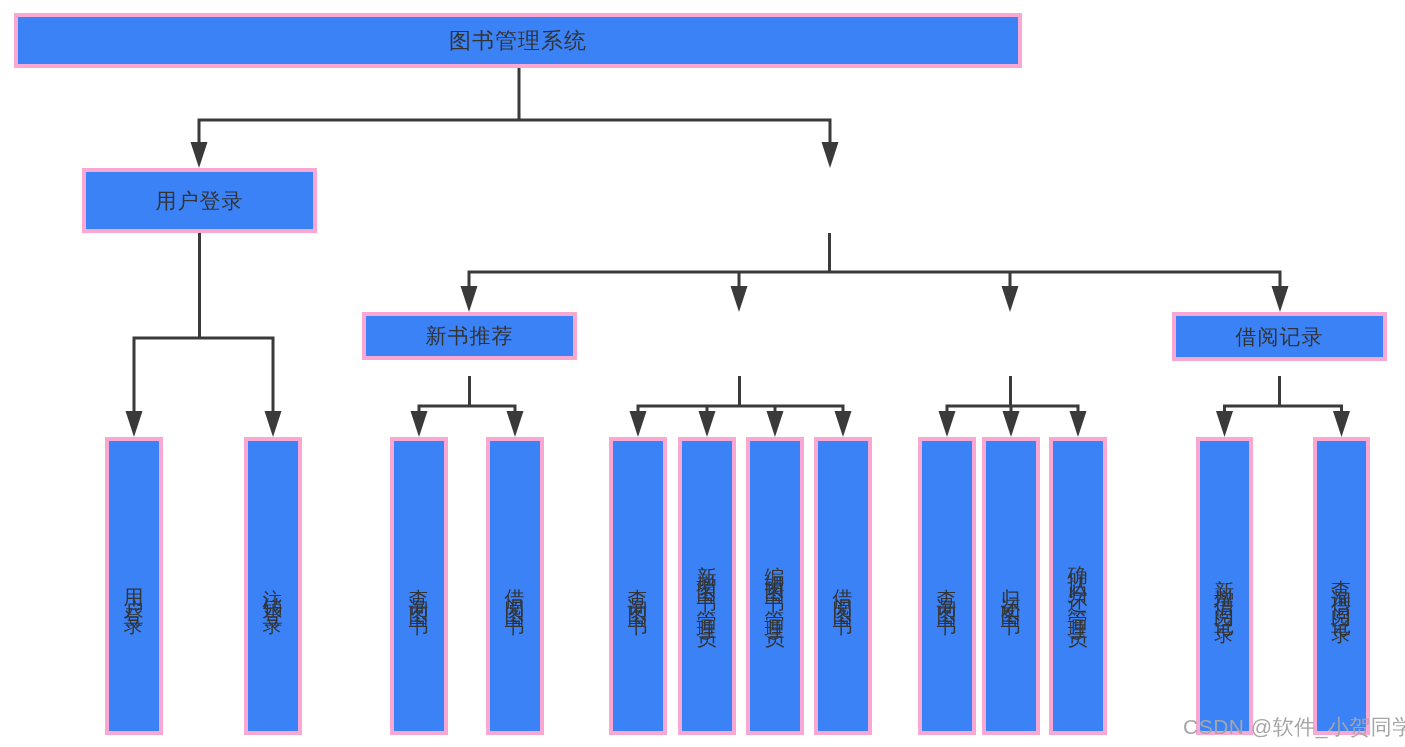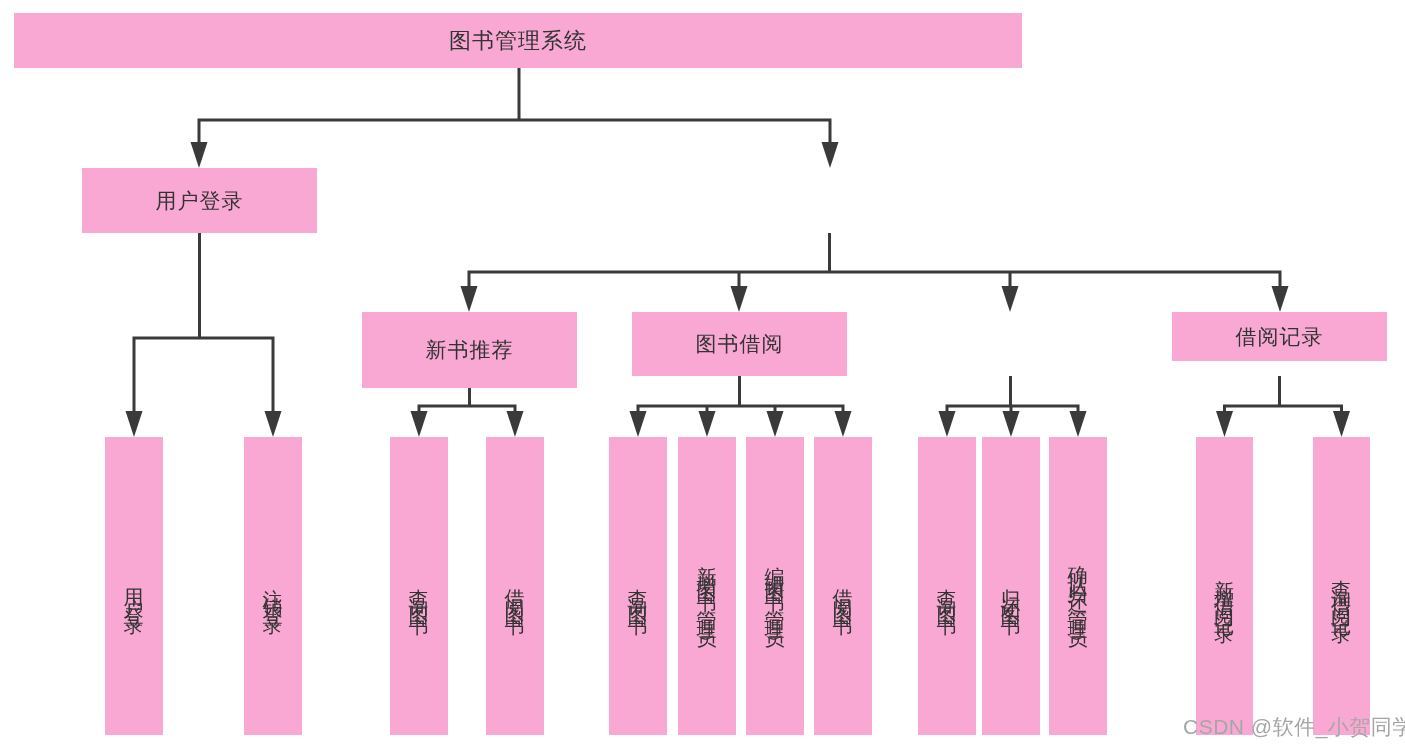--- a/index.html
+++ b/index.html
@@ -2,21 +2,21 @@
 <html><head>
 <meta charset="utf-8">
 <style>
   html,body{margin:0;padding:0;background:#ffffff;}
   #canvas{
     position:relative;width:1405px;height:747px;background:#ffffff;overflow:hidden;
     font-family:"Liberation Sans","DejaVu Sans",sans-serif;color:#333333;
   }
   #connectors{position:absolute;left:0;top:0;width:1405px;height:747px;pointer-events:none;}
   .box{
-    position:absolute;background:#f9a8d4;border:4px solid #f9a8d4;box-sizing:border-box;
+    position:absolute;background:#3b82f6;border:4px solid #f9a8d4;box-sizing:border-box;
     display:flex;align-items:center;justify-content:center;text-align:right;
   }
   .root-label{font-size:22px;letter-spacing:1px;color:#333333;}
   .hlabel{font-size:21px;letter-spacing:1px;color:#333333;}
   .vtext{
     writing-mode:vertical-rl;text-orientation:mixed;
     font-size:20px;letter-spacing:9px;line-height:1.1;color:#333333;
     display:block;margin-bottom:-9px;
   }
   .watermark{
@@ -63,25 +63,22 @@
   </svg>
 
   <div class="box" style="left:14px;top:13px;width:1008px;height:55px">
     <span class="root-label">图书管理系统</span>
   </div>
 
   <div class="box" style="left:82px;top:168px;width:235px;height:65px">
     <span class="hlabel">用户登录</span>
   </div>
 
-  <div class="box" style="left:362px;top:312px;width:215px;height:76px">
+  <div class="box" style="left:362px;top:312px;width:215px;height:48px">
     <span class="hlabel">新书推荐</span>
-  </div>
-  <div class="box" style="left:632px;top:312px;width:215px;height:64px">
-    <span class="hlabel">图书借阅</span>
   </div>
   <div class="box" style="left:1172px;top:312px;width:215px;height:49px">
     <span class="hlabel">借阅记录</span>
   </div>
 
   <div class="box" style="left:105px;top:437px;width:58px;height:298px">
     <span class="vtext">用户登录</span>
   </div>
   <div class="box" style="left:244px;top:437px;width:58px;height:298px">
     <span class="vtext">注销登录</span>

